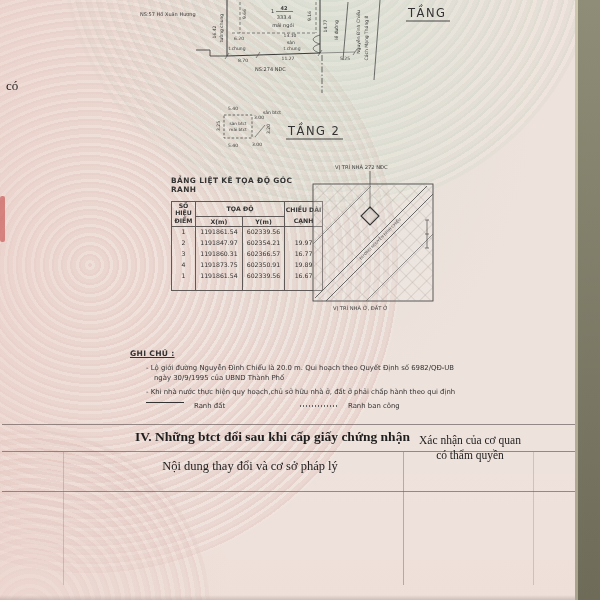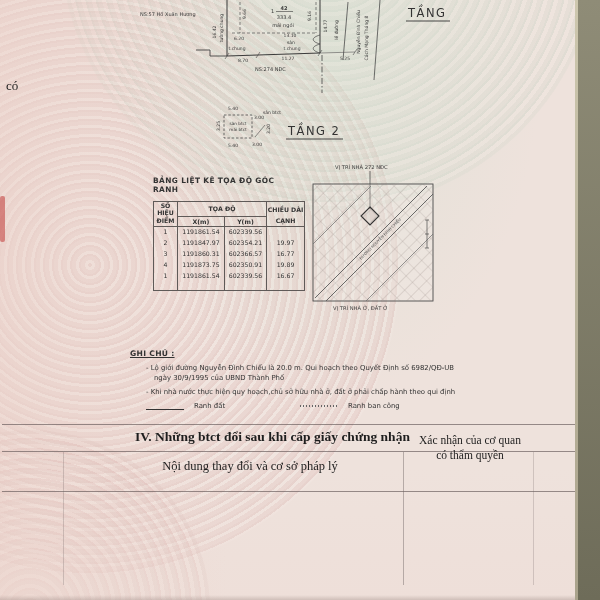--- a/index.html
+++ b/index.html
@@ -33,34 +33,34 @@
     background:linear-gradient(180deg,#8f8c77,#6e6c59);}
   #bottomshadow{left:0;right:22px;bottom:0;height:5px;
     background:linear-gradient(0deg, rgba(150,130,125,.35), rgba(150,130,125,0));}
   
   svg text{fill:#3a3a3a;font-family:"DejaVu Sans",sans-serif;}
   .t45{font-size:4.5px;}
   .t5{font-size:5px;}
   .t52{font-size:5.2px;}
   .big{font-size:11.5px;letter-spacing:1.5px;fill:#333;}
   
-  #coordbox{left:128px;top:176px;width:158px;color:#2e2e2e;padding-left:25px;}
+  #coordbox{left:146px;top:176px;width:158px;color:#2e2e2e;padding-left:25px;}
   #coordbox .ttl{font-size:7.4px;font-weight:bold;letter-spacing:.4px;color:#333;}
   table.coord{border-collapse:collapse;margin-top:7px;width:152px;}
   table.coord td{border-left:1px solid #5f5a58;border-right:1px solid #5f5a58;
     font-size:6.2px;text-align:center;padding:0;height:11px;color:#333;}
   table.coord tr.hA td{border-top:1.2px solid #5f5a58;height:12px;font-weight:bold;}
   table.coord tr.hB td{border-bottom:1.2px solid #5f5a58;height:10px;font-weight:bold;}
   table.coord tr.fill td{border-bottom:1.2px solid #5f5a58;height:9px;}
   
   #notes{left:130px;top:341px;width:345px;color:#333;}
   #notes .nt{font-size:7.6px;font-weight:bold;text-decoration:underline;letter-spacing:.3px;}
   #notes .ln{font-size:6.9px;margin-top:4px;margin-left:16px;line-height:1.35;}
   #notes .ln2{margin-left:24px;margin-top:1px;}
-  .legrow{display:flex;align-items:flex-end;margin-left:16px;margin-top:5px;font-size:6.9px;}
+  .legrow{display:flex;align-items:flex-start;margin-left:16px;margin-top:5px;font-size:6.9px;}
   .ls{display:inline-block;width:38px;height:1.4px;margin-right:10px;}
   .ls-solid{background:#333;}
   .ls-dotted{background:repeating-linear-gradient(90deg,#666 0 1px,transparent 1px 3px);}
   .ls-dashed{background:repeating-linear-gradient(90deg,#444 0 4px,transparent 4px 7px);}
   .ls-longdash{background:repeating-linear-gradient(90deg,#333 0 9px,transparent 9px 14px);}
   .leglab1{width:78px;}
   .legcol2{margin-left:28px;display:flex;align-items:center;}
   
   .hline{height:1px;background:rgba(100,88,88,.65);}
   .vline{width:1px;background:rgba(110,98,98,.55);}

